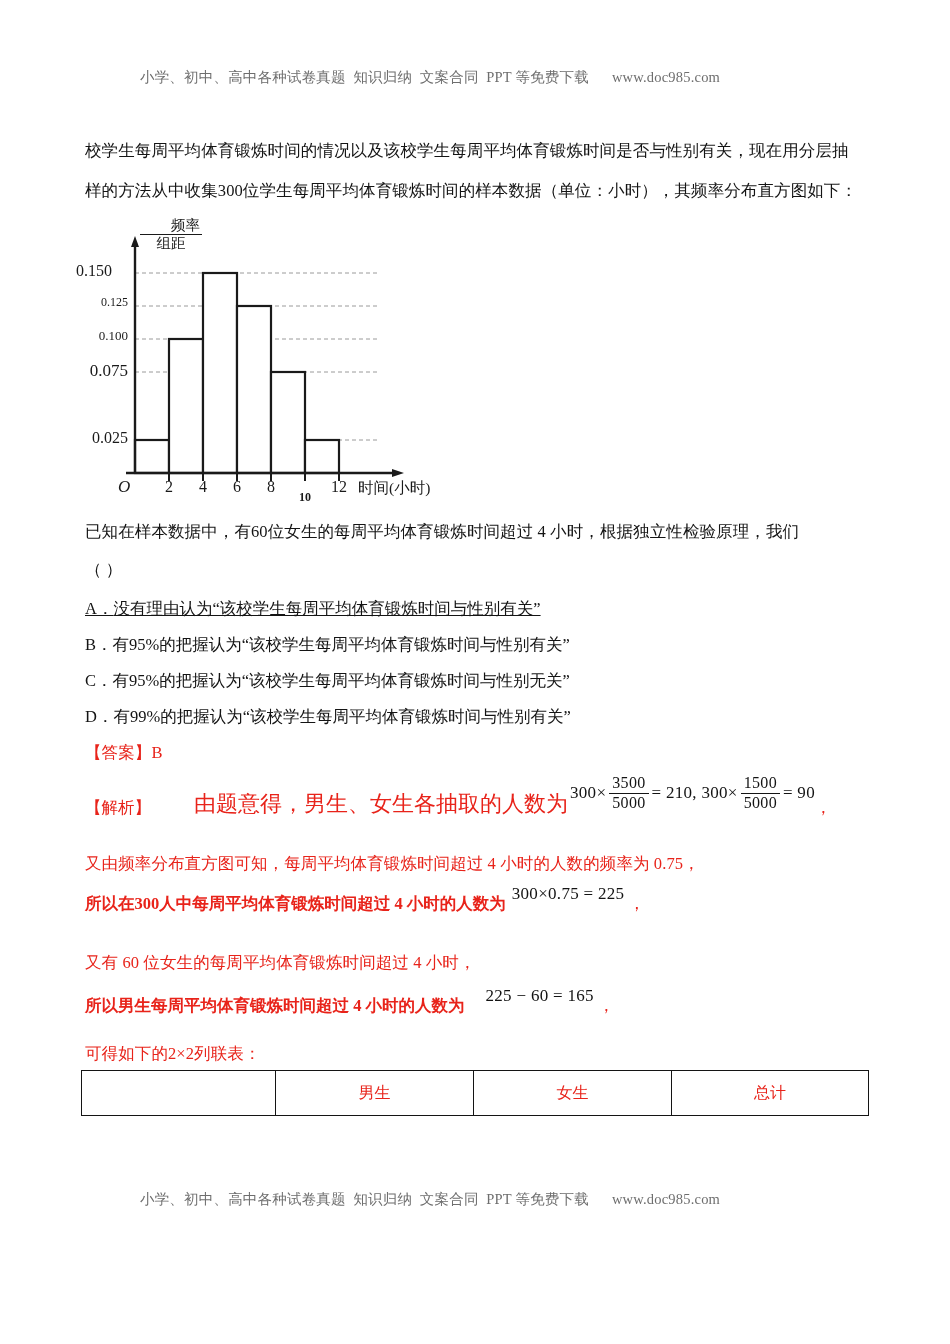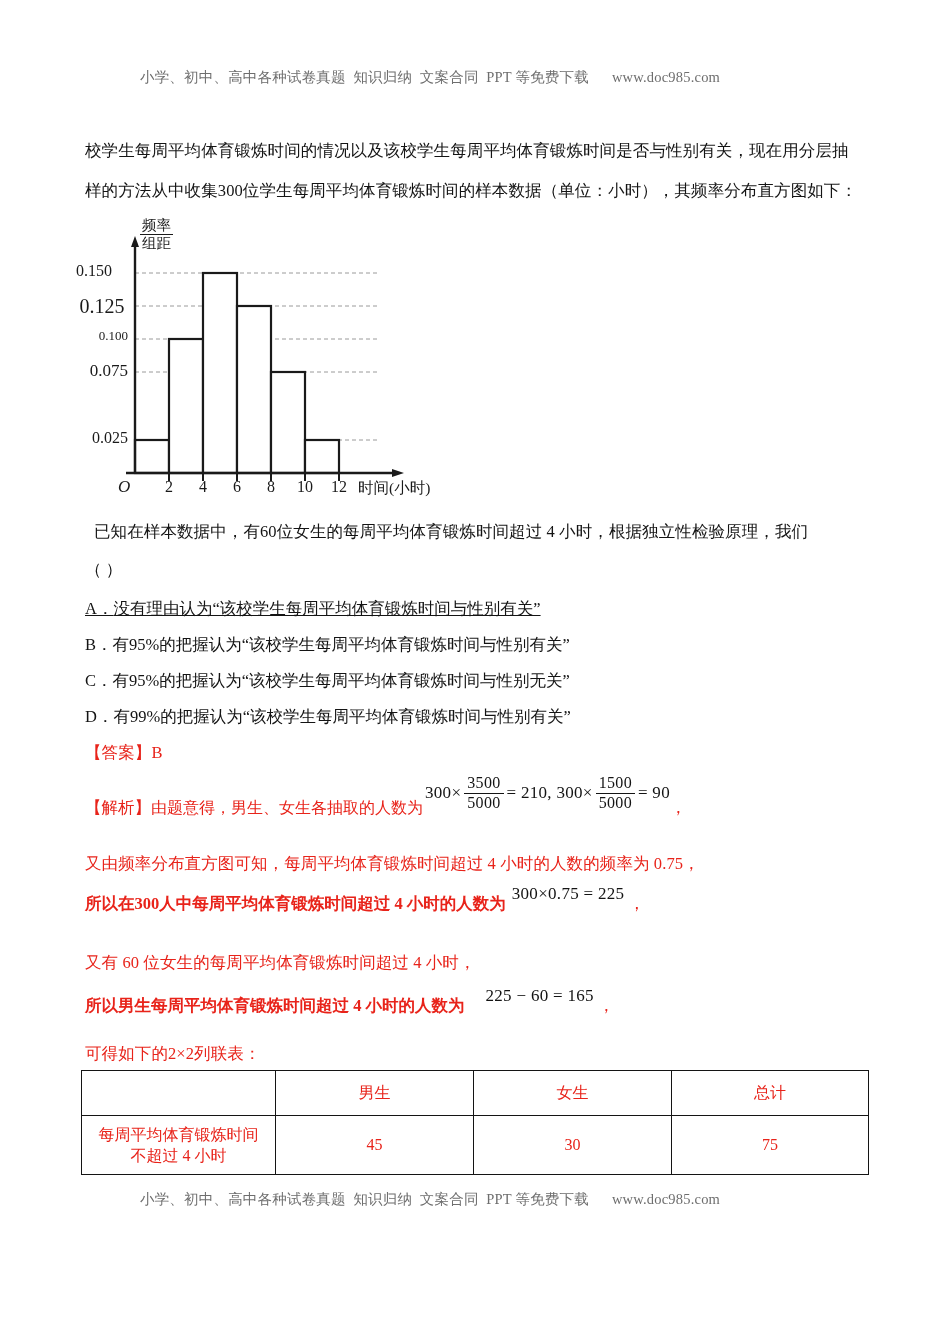--- a/index.html
+++ b/index.html
@@ -152,43 +152,43 @@
         <line x1="91" y1="251" x2="91" y2="259"></line>
         <line x1="125" y1="251" x2="125" y2="259"></line>
         <line x1="159" y1="251" x2="159" y2="259"></line>
         <line x1="193" y1="251" x2="193" y2="259"></line>
         <line x1="227" y1="251" x2="227" y2="259"></line>
         <line x1="261" y1="251" x2="261" y2="259"></line>
       </g>
     </svg>
 
     <div style="position:absolute; left:-2px; top:40px; width:52px; text-align:left; font-size:16px;">0.150</div>
-    <div style="position:absolute; left:-2px; top:73px; width:52px; text-align:center; font-size:20px;">0.125</div>
+    <div style="position:absolute; left:-2px; top:73px; width:52px; text-align:right; font-size:12px;">0.125</div>
     <div style="position:absolute; left:-2px; top:106px; width:52px; text-align:right; font-size:13px;">0.100</div>
     <div style="position:absolute; left:-2px; top:139px; width:52px; text-align:right; font-size:17px;">0.075</div>
     <div style="position:absolute; left:-2px; top:207px; width:52px; text-align:right; font-size:16px;">0.025</div>
 
     <div style="position:absolute; left:62px; top:-4px; text-align:center; line-height:1.08;">
-      <div style="font-size:14.5px; padding:0 2px;">频率</div>
+      <div style="font-size:14.5px; padding:0 2px;margin-left:29px;">频率</div>
       <div style="font-size:14.5px; padding:1px 2px 0 2px; border-top:1.6px solid #1a1a1a;">组距</div>
     </div>
 
     <div style="position:absolute; left:40px; top:255px; font-size:17px; font-style:italic;">O</div>
 
     <div style="position:absolute; left:81px; top:256px; width:20px; text-align:center; font-size:16px;">2</div>
     <div style="position:absolute; left:115px; top:256px; width:20px; text-align:center; font-size:16px;">4</div>
     <div style="position:absolute; left:149px; top:256px; width:20px; text-align:center; font-size:16px;">6</div>
     <div style="position:absolute; left:183px; top:256px; width:20px; text-align:center; font-size:16px;">8</div>
-    <div style="position:absolute; left:215px; top:256px; width:24px; text-align:center; font-size:16px;">10</div>
+    <div style="position:absolute; left:215px; top:268px; width:24px; text-align:center; font-size:12px;font-weight:bold;">10</div>
     <div style="position:absolute; left:249px; top:256px; width:24px; text-align:center; font-size:16px;">12</div>
 
     <div style="position:absolute; left:280px; top:256px; font-size:15.5px; white-space:nowrap;">时间(小时)</div>
   </div>
 
-  <div class="body-text" style="left:85px; top:521px;margin-left:9px;">已知在样本数据中，有60位女生的每周平均体育锻炼时间超过 4 小时，根据独立性检验原理，我们</div>
+  <div class="body-text" style="left:85px; top:521px;">已知在样本数据中，有60位女生的每周平均体育锻炼时间超过 4 小时，根据独立性检验原理，我们</div>
 
   <div class="body-text" style="left:85px; top:559px;">（      ）</div>
 
   <div class="opt" style="left:85px; top:598px;text-decoration:underline;">
     <span>A．</span><span>没有理由认为“该校学生每周平均体育锻炼时间与性别有关”</span>
   </div>
   <div class="opt" style="left:85px; top:634px;">
     <span>B．</span><span>有95%的把握认为“该校学生每周平均体育锻炼时间与性别有关”</span>
   </div>
   <div class="opt" style="left:85px; top:670px;">
@@ -197,21 +197,21 @@
   <div class="opt" style="left:85px; top:706px;">
     <span>D．</span><span>有99%的把握认为“该校学生每周平均体育锻炼时间与性别有关”</span>
   </div>
 
   <div class="body-text" style="left:85px; top:742px;">
     <span class="red">【答案】</span><span class="red">B</span>
   </div>
 
   <div class="mathline" style="left:85px; top:783px;">
     <span class="red" style="font-size:16.5px;">【解析】</span>
-      <span class="red" style="font-size:16px;">由题意得，男生、女生各抽取的人数为</span>
+      <span class="red" style="font-size:22px;margin-left:43px;">由题意得，男生、女生各抽取的人数为</span>
     <span class="math" style="margin-left:2px; position:relative; top:-8px;">
       <span>300×</span>
       <span class="frac">
         <span class="num">3500</span>
         <span class="den">5000</span>
       </span>
       <span>= 210, 300×</span>
       <span class="frac">
         <span class="num">1500</span>
         <span class="den">5000</span>
@@ -246,27 +246,18 @@
         <col class="c2">
         <col class="c3">
     </colgroup>
     <tbody>
       <tr class="head">
         <td></td>
         <td>男生</td>
         <td>女生</td>
         <td>总计</td>
       </tr>
-      <tr class="row">
-        <td>
-          <div>每周平均体育锻炼时间</div>
-          <div>不超过 4 小时</div>
-        </td>
-        <td>45</td>
-        <td>30</td>
-        <td>75</td>
-      </tr>
     </tbody>
   </table>
 
   <div class="watermark" id="footer-watermark">小学、初中、高中各种试卷真题  知识归纳  文案合同  PPT 等免费下载      www.doc985.com</div>
 
 </div>
 
 </body></html>

